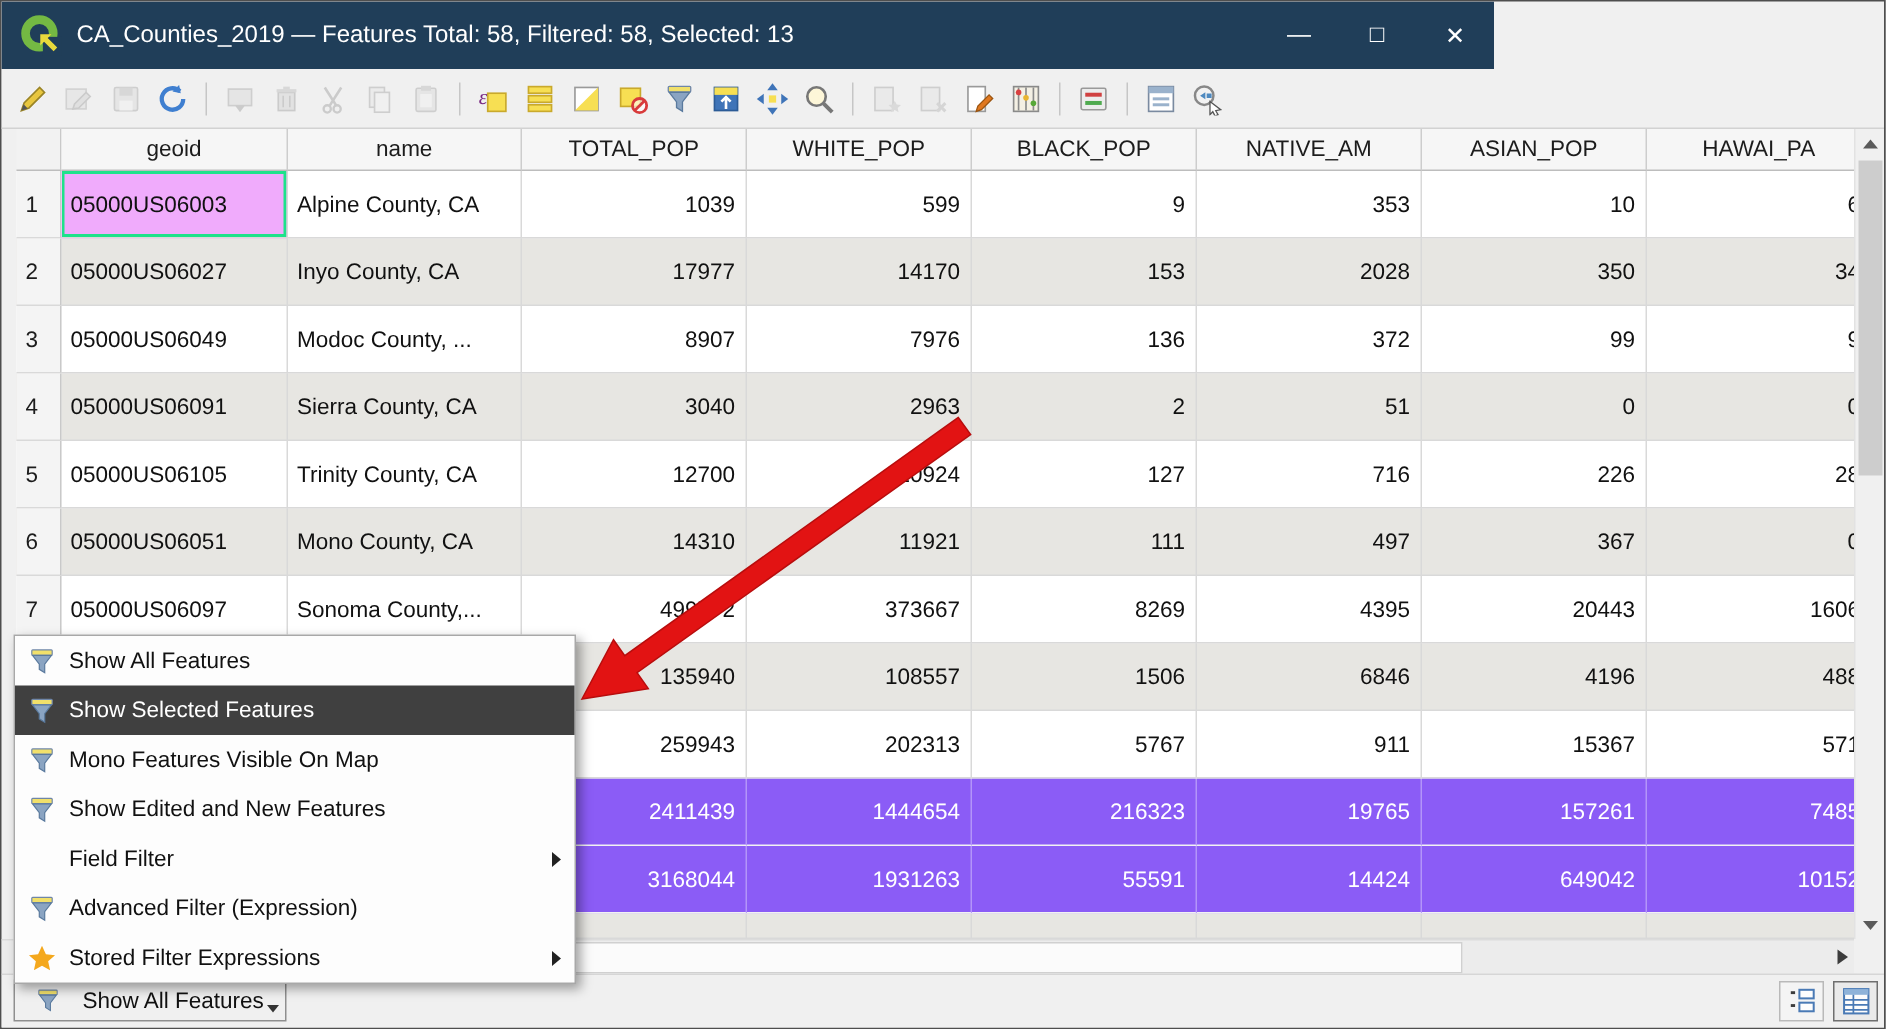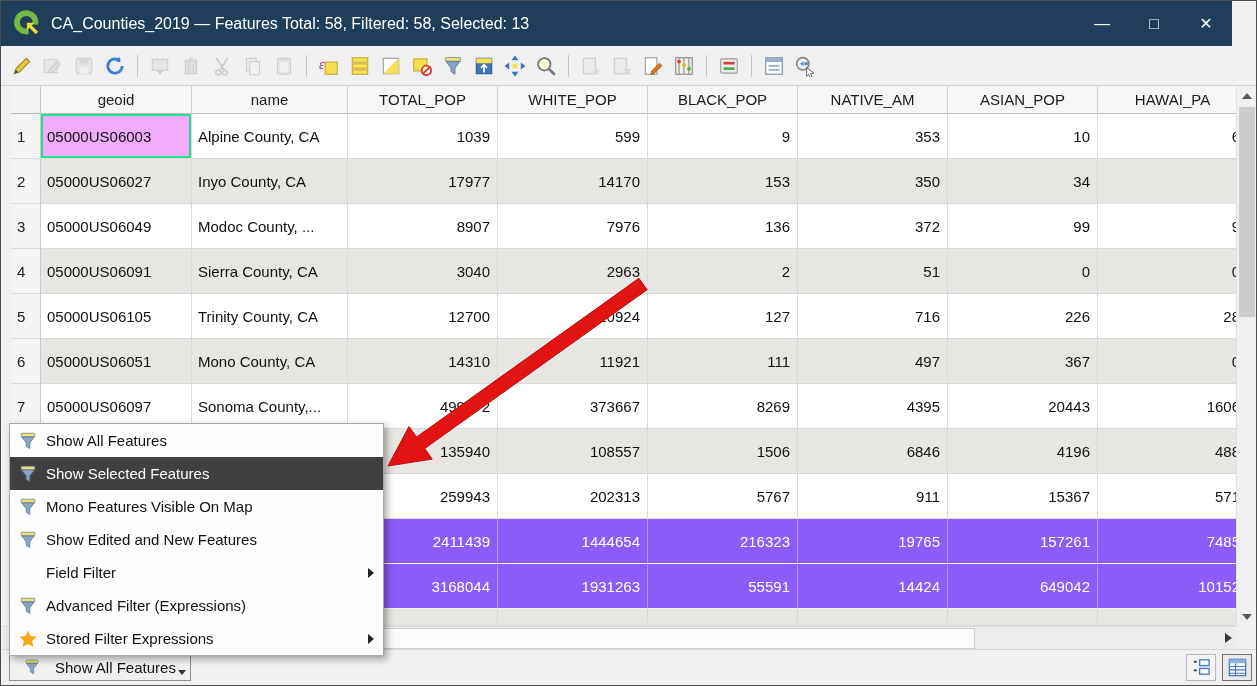--- a/index.html
+++ b/index.html
@@ -1,20 +1,20 @@
 <!DOCTYPE html>
 <html><head>
 <meta charset="utf-8">
 <style>
   html,body{margin:0;padding:0;background:#444;}
   body{width:1257px;height:686px;position:relative;font-family:"Liberation Sans",sans-serif;}
   .window{position:absolute;inset:0;background:#f0f0f0;border:1px solid #4e4e4e;box-sizing:border-box;overflow:hidden;}
 
   
-  .titlebar{position:absolute;left:0;top:0;width:1231px;height:45px;background:#203e59;display:flex;align-items:center;}
+  .titlebar{position:absolute;left:0;top:0;width:995px;height:45px;background:#203e59;display:flex;align-items:center;}
   .logo{width:30px;height:30px;margin-left:12px;display:inline-flex;}
   .logo svg{width:30px;height:30px;}
   .title{color:#fff;font-size:16px;margin-left:8px;white-space:nowrap;}
   .controls{margin-left:auto;display:flex;height:45px;}
   .wc{width:52px;height:45px;display:flex;align-items:center;justify-content:center;color:#fff;font-size:16px;}
 
   
   .toolbar{position:absolute;left:0;top:45px;width:1257px;height:40px;background:#f0f0f0;border-bottom:1px solid #d2d2d2;display:flex;align-items:center;padding-left:8px;box-sizing:border-box;gap:5px;}
   .tb-btn{width:26px;height:26px;display:flex;align-items:center;justify-content:center;border-radius:2px;}
   .tb-btn svg{width:22px;height:22px;}
@@ -291,20 +291,21 @@
           <div class="td c6 num">10</div>
           <div class="td c7 num">6</div>
         </div>
         <div class="tr shade">
           <div class="rownum">2</div>
           <div class="td c0">05000US06027</div>
           <div class="td c1">Inyo County, CA</div>
           <div class="td c2 num">17977</div>
           <div class="td c3 num">14170</div>
           <div class="td c4 num">153</div>
+          <div class="td c5 num">2028</div>
           <div class="td c6 num">350</div>
           <div class="td c7 num">34</div>
         </div>
         <div class="tr">
           <div class="rownum">3</div>
           <div class="td c0">05000US06049</div>
           <div class="td c1">Modoc County, ...</div>
           <div class="td c2 num">8907</div>
           <div class="td c3 num">7976</div>
           <div class="td c4 num">136</div>
@@ -505,21 +506,21 @@
         <span class="mi-label">Field Filter</span>
         <span class="mi-arrow"></span>
       </div>
       <div class="menu-item">
         <span class="mi-icon">
           <svg viewBox="0 0 20 20">
             <rect x="3.2" y="2.3" width="13.6" height="3.4" rx="0.6" fill="#f1e06b" stroke="#6f86a8" stroke-width="0.8"></rect>
             <path d="M3.8 6h12.4l-4.4 5.8v5.7l-3.6-2.3V11.8z" fill="#8aa4c2" stroke="#5a7a9e" stroke-width="0.8"></path>
           </svg>
         </span>
-        <span class="mi-label">Advanced Filter (Expressions)</span>
+        <span class="mi-label">Advanced Filter (Expression)</span>
       </div>
       <div class="menu-item">
         <span class="mi-icon">
           <svg viewBox="0 0 20 20">
             <path d="M10 1.5l2.6 5.6 6.1.7-4.6 4.1 1.3 6L10 14.9l-5.4 3 1.3-6L1.3 7.8l6.1-.7z" fill="#f4a81d"></path>
           </svg>
         </span>
         <span class="mi-label">Stored Filter Expressions</span>
         <span class="mi-arrow"></span>
       </div>

